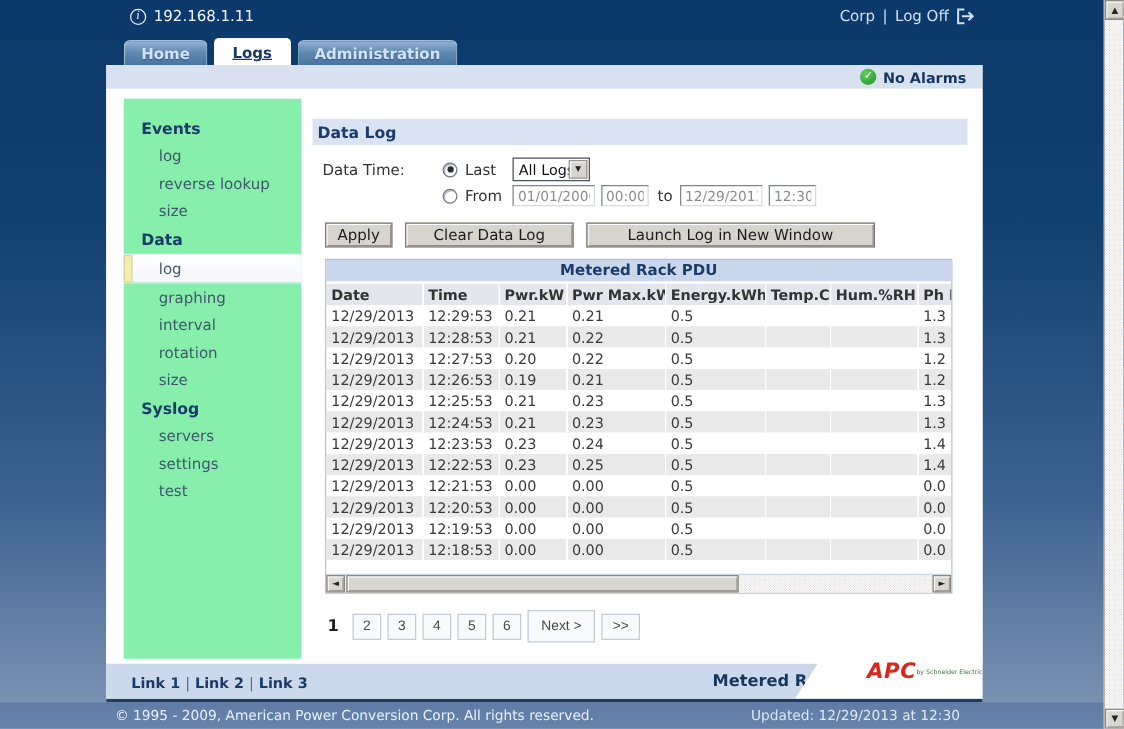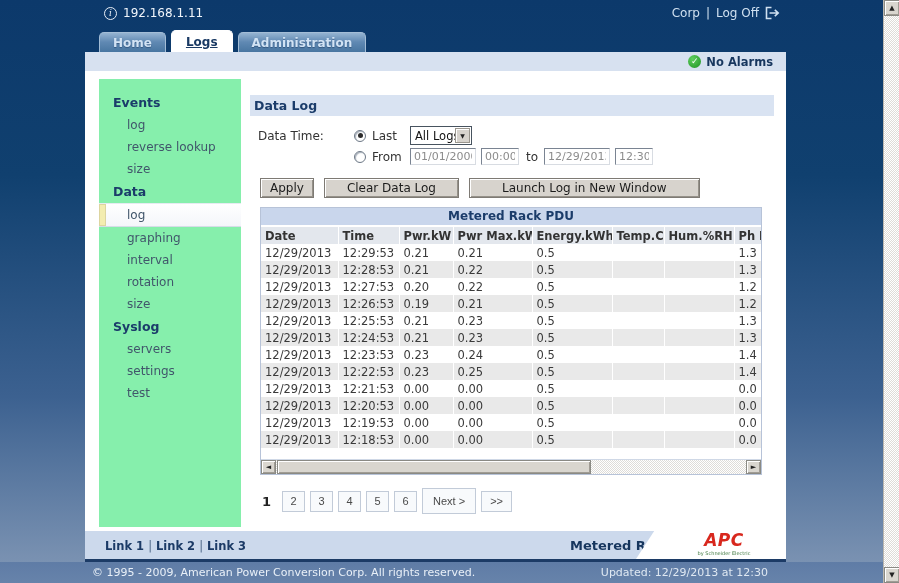--- a/index.html
+++ b/index.html
@@ -98,21 +98,21 @@
   .page-btn.last { padding:0 8px; }
 
   
   .footer-bar { position:relative; height:28px; background:#ccd9ec; }
   .footer-links { position:absolute; left:20px; top:8px; font-size:11.5px; font-weight:bold; color:#1b3a66; }
   .footer-links .flink { cursor:pointer; }
   .fsep { font-weight:normal; color:#51698a; padding:0 4px; }
   .device-name { position:absolute; left:485px; top:7px; font-size:13px; font-weight:bold; color:#16365e; }
   .logo-block { position:absolute; right:0; top:-12px; width:150px; height:40px; background:#fff;
     clip-path:polygon(26px 0,100% 0,100% 100%,0 100%);
-    display:flex; flex-direction:column; align-items:center; justify-content:flex-end; padding:0 0 3px 26px; }
+    display:flex; align-items:center; justify-content:flex-end; padding:0 0 3px 26px; }
   .logo-brand { font-size:17px; font-weight:bold; font-style:italic; color:#d8281e; letter-spacing:.5px; line-height:1; }
   .logo-tagline { font-size:5px; color:#417a41; margin-top:1px; white-space:nowrap; }
 
   
   .bottom-bar { position:absolute; left:0; top:562px; width:883px; height:30px; background:#64809f; background:linear-gradient(180deg,#5f7ca6,#6a86ac); }
   .copyright { position:absolute; left:92px; top:4px; font-size:11px; color:#e9f0f8; }
   .updated { position:absolute; right:115px; top:4px; font-size:11px; color:#dfe8f2; }
 
   
   .vscroll { position:absolute; right:0; top:0; width:16px; height:583px;

